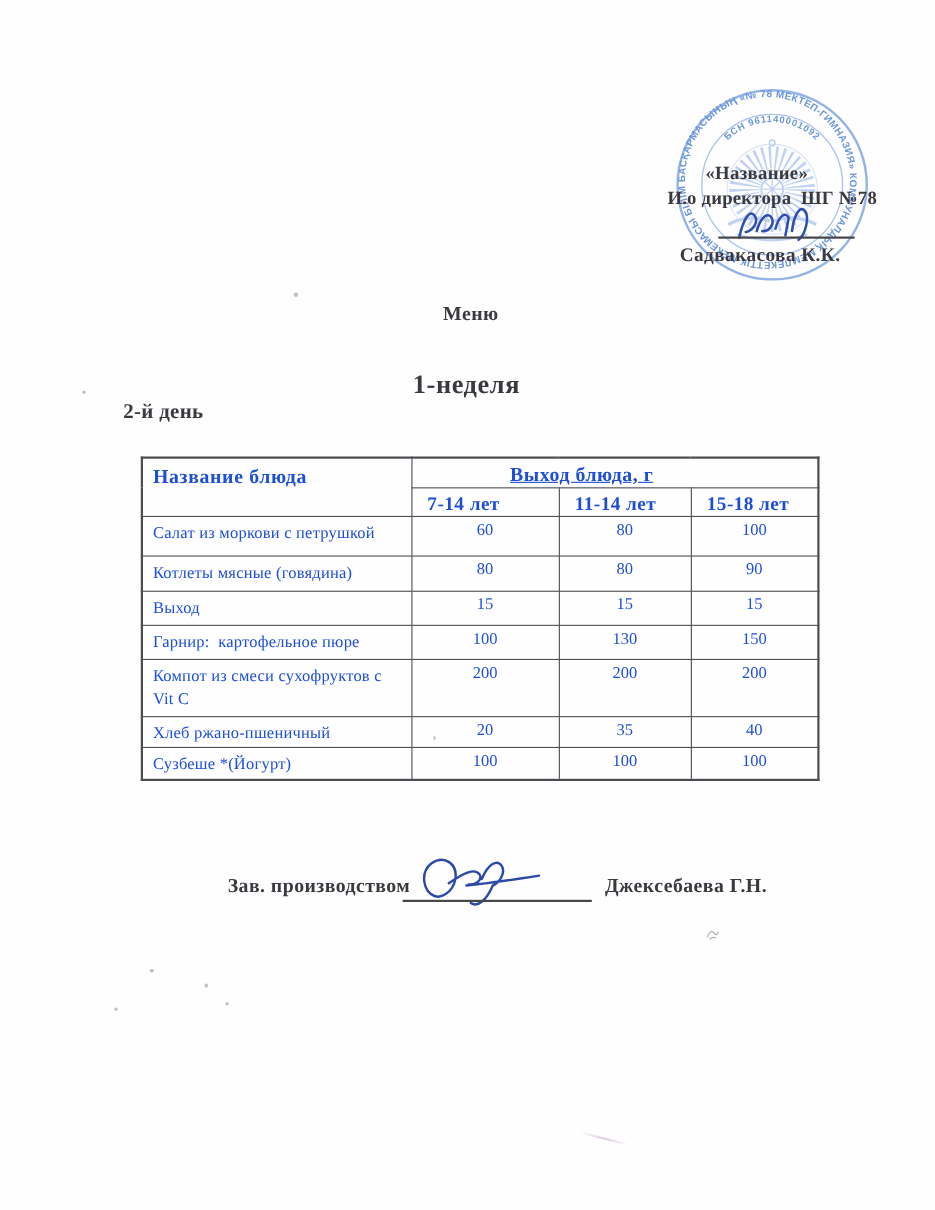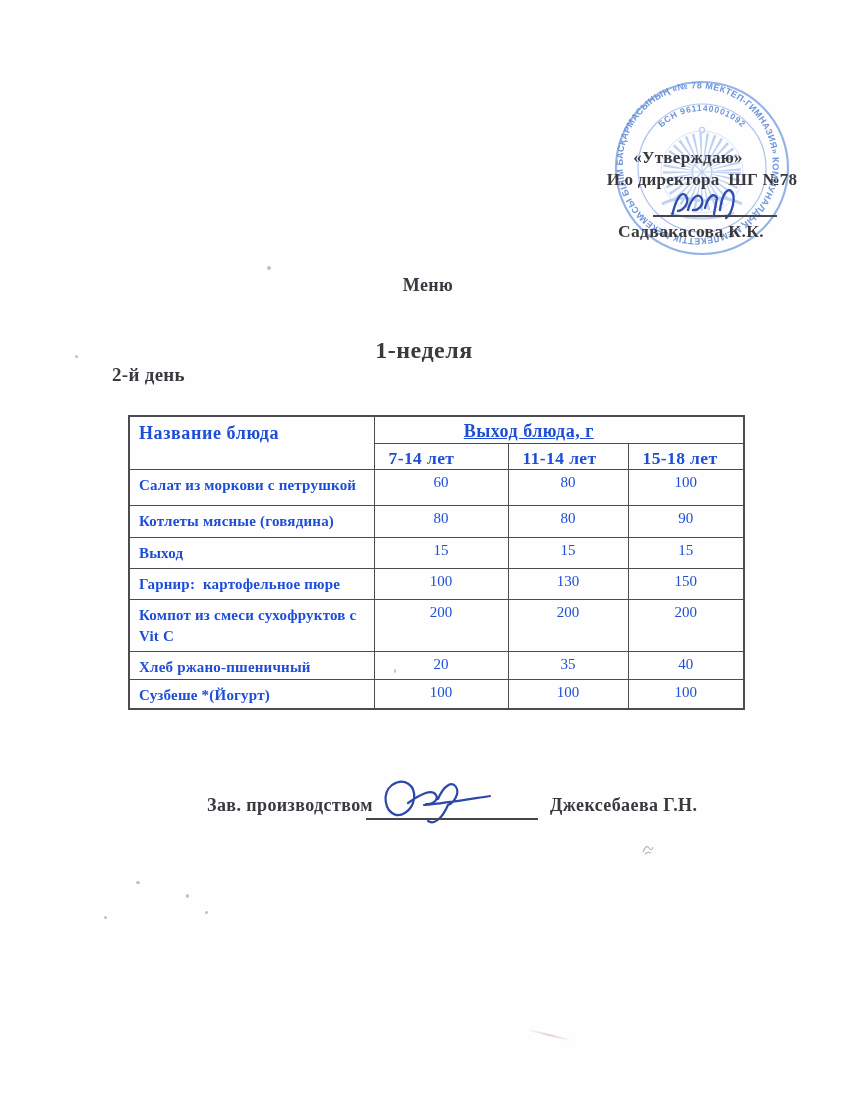--- a/index.html
+++ b/index.html
@@ -30,21 +30,21 @@
   .day{left:112px;top:364px;font-size:19px;letter-spacing:.3px;}
   
   .menu{left:128px;top:415px;border-collapse:collapse;table-layout:fixed;width:615px;
     color:#1d4ed8;}
   .menu,.menu th,.menu td{border:1.5px solid #4c4c52;}
   .menu{border-width:2px;}
   .menu th,.menu td{vertical-align:top;overflow:hidden;}
   .dish-h{font-size:18px;text-align:left;padding:6px 4px 0 9px;letter-spacing:.6px;}
   .out-h{font-size:18px;text-align:center;padding:4px 60px 0 0;letter-spacing:.5px;text-decoration:underline;}
   .age-h{font-size:17.5px;text-align:left;padding:4px 0 0 14px;letter-spacing:.4px;}
-  .dish{font-size:15px;font-weight:bold;text-align:left;padding:5px 8px 0 9px;
+  .dish{font-size:15px;font-weight:normal;text-align:left;padding:5px 8px 0 9px;
     letter-spacing:.2px;line-height:1.45;}
   .num{font-size:15px;font-weight:normal;text-align:center;padding-top:4px;}
   tr.hr1{height:27px;} tr.hr2{height:25px;}
   tr.r0{height:36px;} tr.r1{height:32px;} tr.r2{height:31px;} tr.r3{height:31px;}
   tr.r4{height:52px;} tr.r5{height:28px;} tr.r6{height:30px;}
   
   .f-label{left:207px;top:795px;font-size:18px;letter-spacing:.4px;}
   .f-line{left:366px;top:818px;width:172px;height:1.5px;background:#46464b;}
   .f-name{left:550px;top:795px;font-size:18px;letter-spacing:.4px;}
   .f-sig{left:378px;top:775px;width:130px;height:55px;}
@@ -78,21 +78,21 @@
       <circle cx="90" cy="92" r="25" stroke-width="28" stroke-dasharray="1.7 3.1"></circle>
       <circle cx="90" cy="92" r="10" stroke-width="1.6"></circle>
       <path d="M 83 85 L 97 99 M 97 85 L 83 99 M 90 82 L 90 102 M 80 92 L 100 92" stroke-width="1.2"></path>
       <path d="M 50 124 Q 70 114 88 121 M 92 121 Q 110 114 130 124" stroke-width="3"></path>
       <path d="M 58 133 Q 90 144 122 133" stroke-width="2"></path>
       <circle cx="90" cy="50" r="2.6" stroke-width="1.4"></circle>
       <circle cx="90" cy="92" r="41" stroke-width="1" opacity=".6"></circle>
     </g>
   </svg>
 
-  <div class="abs ctr b approve-label">«Утверждаю»</div>
+  <div class="abs ctr b approve-label">«Название»</div>
   <div class="abs ctr b approve-dir">И.о директора&nbsp; ШГ №78</div>
   <svg class="abs dir-sig" viewBox="0 0 95 40">
     <path d="M 4 32 C 8 14 14 6 18 12 C 22 18 16 26 10 27 M 20 26 C 24 12 31 8 34 15 C 36 21 30 27 25 26 M 37 24 C 40 12 46 8 49 14 L 46 30 M 52 26 C 54 10 60 2 64 8 C 68 14 64 30 58 34" fill="none" stroke="#2e4dae" stroke-width="2.3" stroke-linecap="round"></path>
   </svg>
   <div class="abs sig-underline"></div>
   <div class="abs ctr b approve-name">Садвакасова К.К.</div>
 
   <div class="abs ctr b t1">Меню</div>
   <div class="abs ctr b t4">1-неделя</div>
   <div class="abs b day">2-й день</div>

